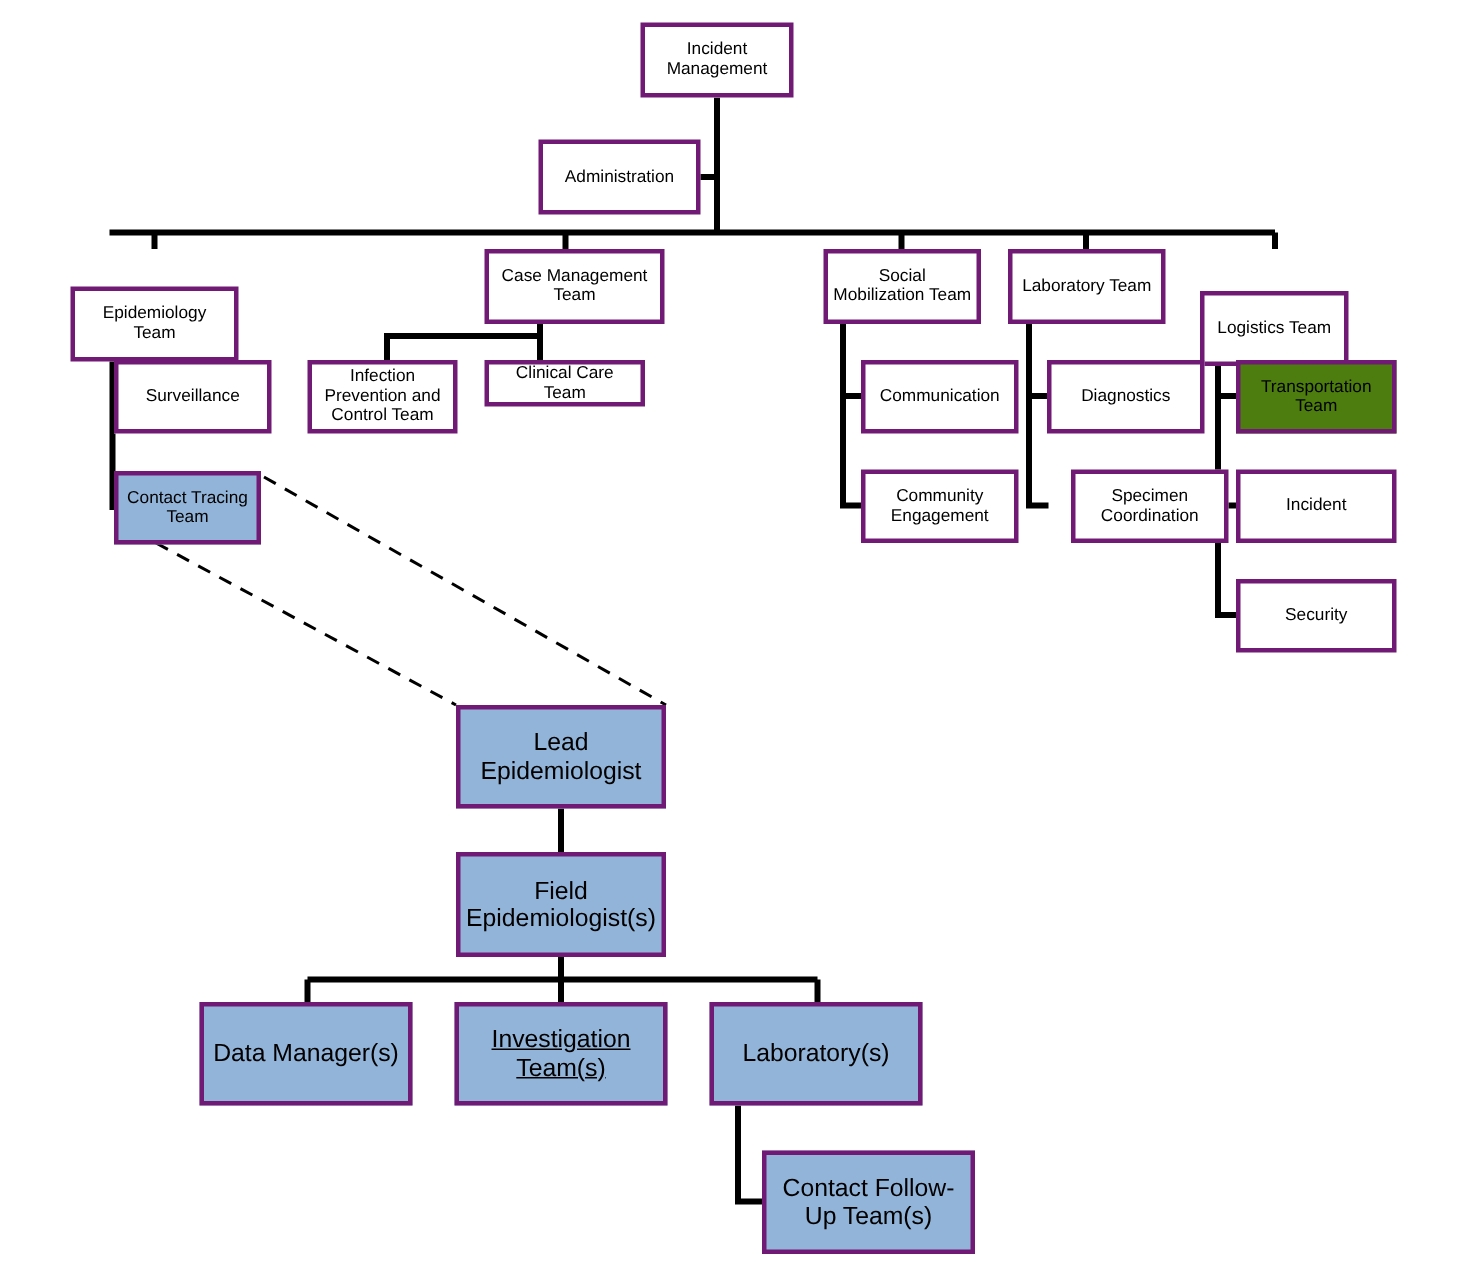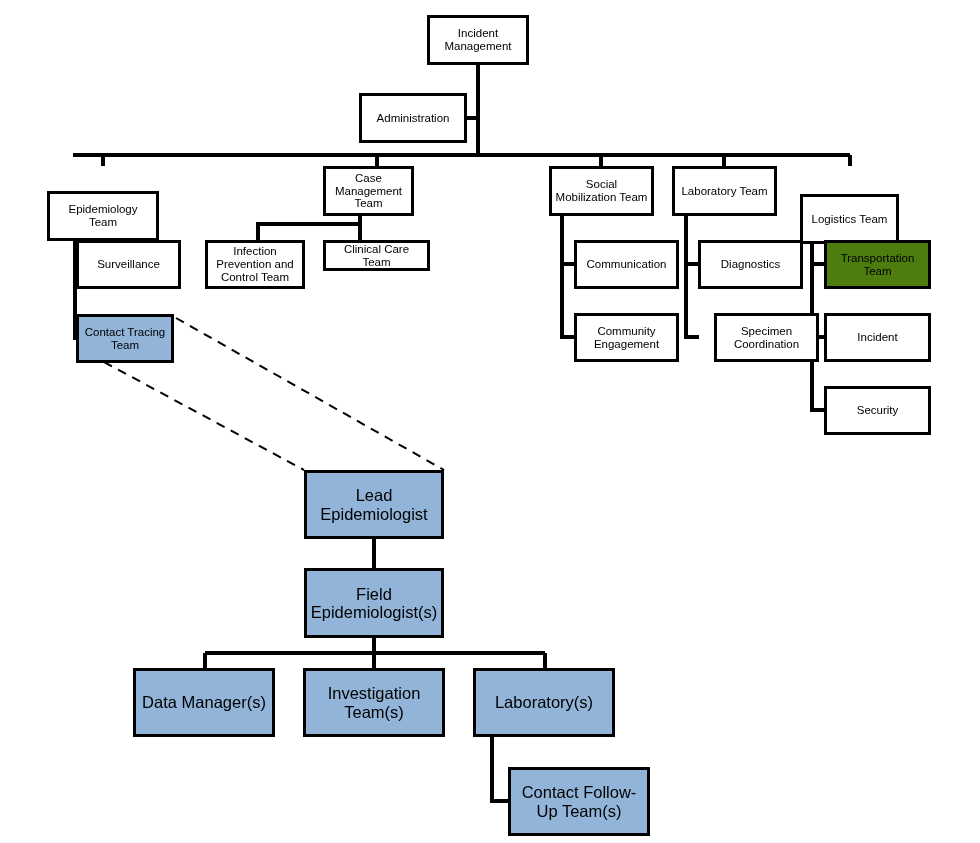--- a/index.html
+++ b/index.html
@@ -21,21 +21,21 @@
     position: absolute;
     left: 0;
     top: 0;
     width: 980px;
     height: 843px;
     pointer-events: none;
   }
   .node {
     position: absolute;
     box-sizing: border-box;
-    border: 3px solid #000000;
+    border: 3px solid #701a75;
     background: #ffffff;
     display: flex;
     align-items: center;
     justify-content: center;
     text-align: center;
     color: #000000;
     line-height: 1.12;
     padding: 1px 3px;
     z-index: 3;
   }
@@ -102,21 +102,21 @@
   </div>
 
   <div class="node t11" style="left:359px;top:93px;width:108px;height:50px;">
     <span>Administration</span>
   </div>
 
   <div class="node t11" style="left:47px;top:166px;width:112px;height:50px;margin-top:25px;">
     <span>Epidemiology Team</span>
   </div>
 
-  <div class="node t11" style="left:323px;top:166px;width:91px;height:50px;">
+  <div class="node t11" style="left:323px;top:166px;width:120px;height:50px;">
     <span>Case Management Team</span>
   </div>
 
   <div class="node t11" style="left:549px;top:166px;width:105px;height:50px;">
     <span>Social Mobilization Team</span>
   </div>
 
   <div class="node t11" style="left:672px;top:166px;width:105px;height:50px;">
     <span>Laboratory Team</span>
   </div>
@@ -174,21 +174,21 @@
   </div>
 
   <div class="node blue t16" style="left:304px;top:568px;width:140px;height:70px;">
     <span>Field Epidemiologist(s)</span>
   </div>
 
   <div class="node blue t16" style="left:133px;top:668px;width:142px;height:69px;">
     <span>Data Manager(s)</span>
   </div>
 
-  <div class="node blue t16" style="left:303px;top:668px;width:142px;height:69px;">
+  <div class="node blue t16" style="left:303px;top:668px;width:142px;height:69px;text-decoration:underline;">
     <span>Investigation Team(s)</span>
   </div>
 
   <div class="node blue t16" style="left:473px;top:668px;width:142px;height:69px;">
     <span>Laboratory(s)</span>
   </div>
 
   <div class="node blue t16" style="left:508px;top:767px;width:142px;height:69px;">
     <span>Contact Follow-Up Team(s)</span>
   </div>

